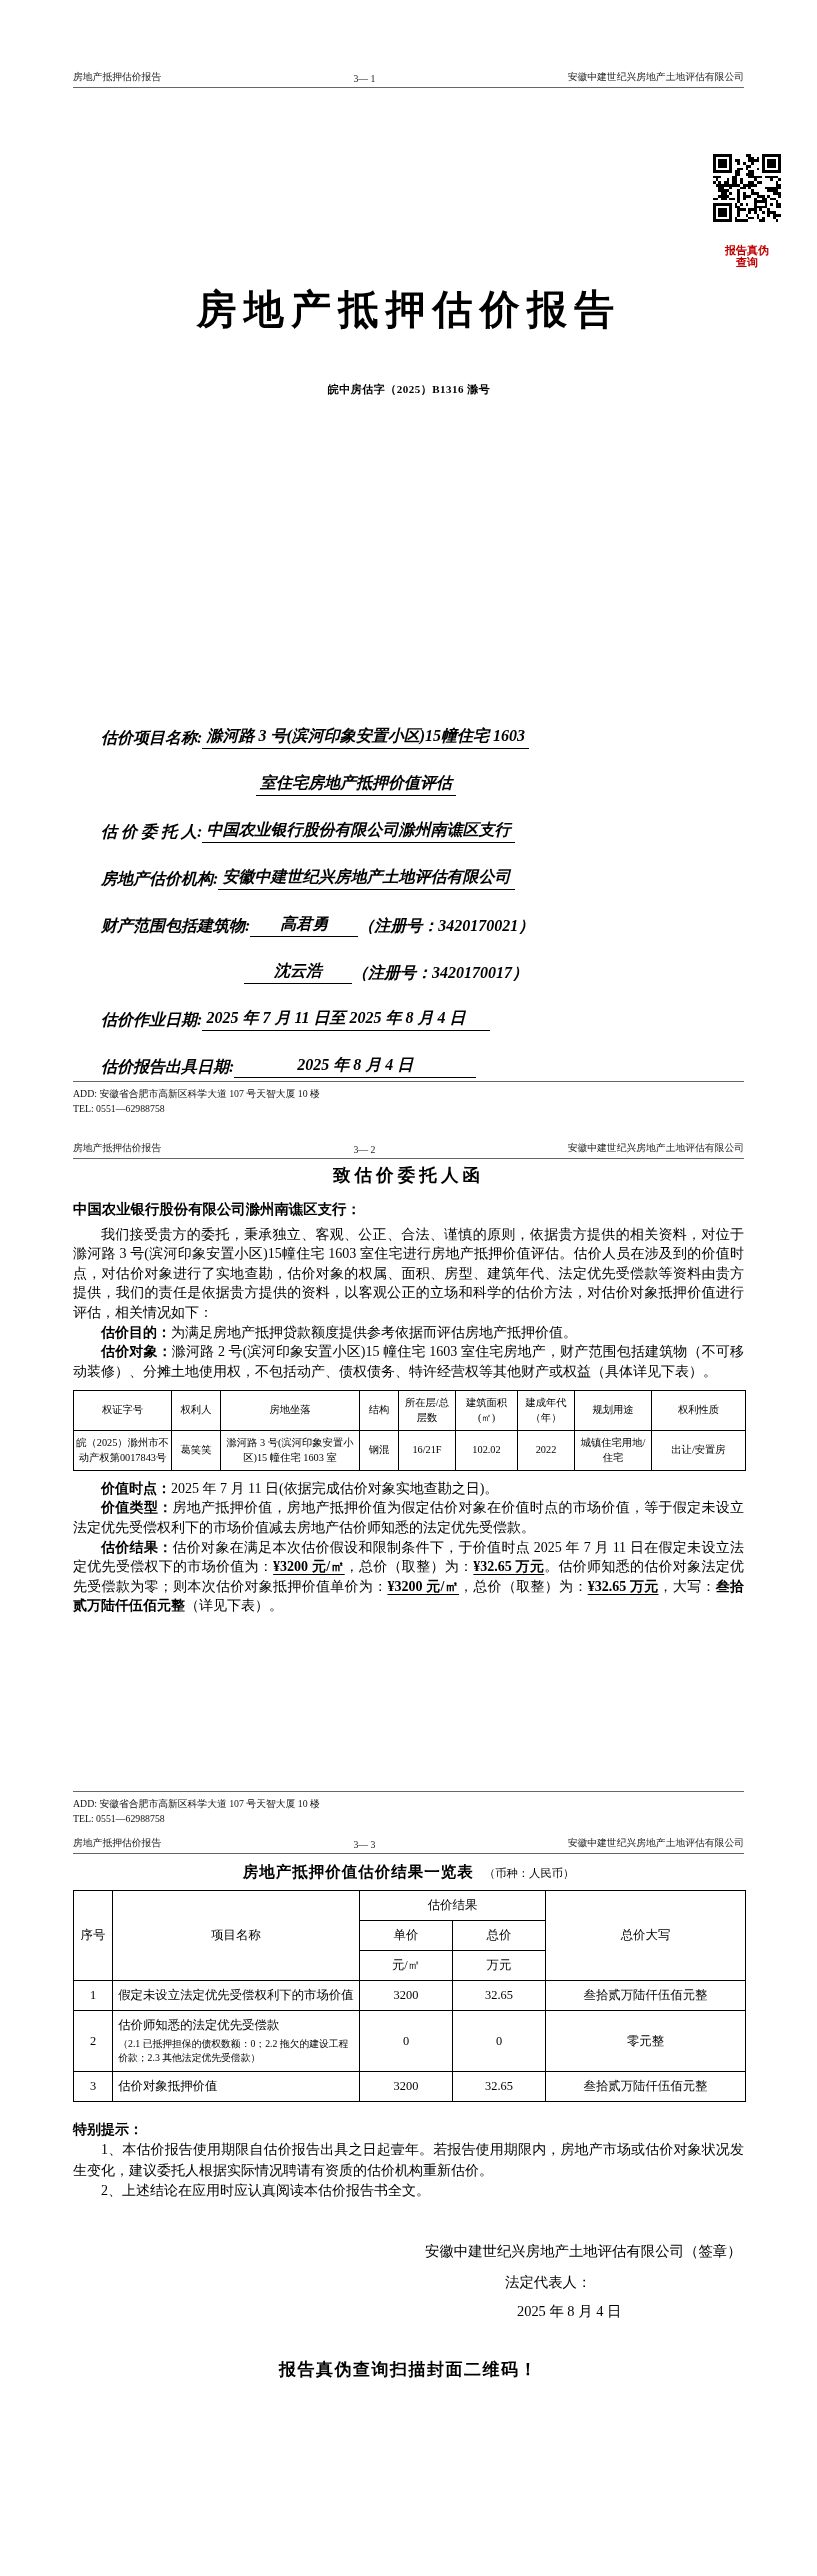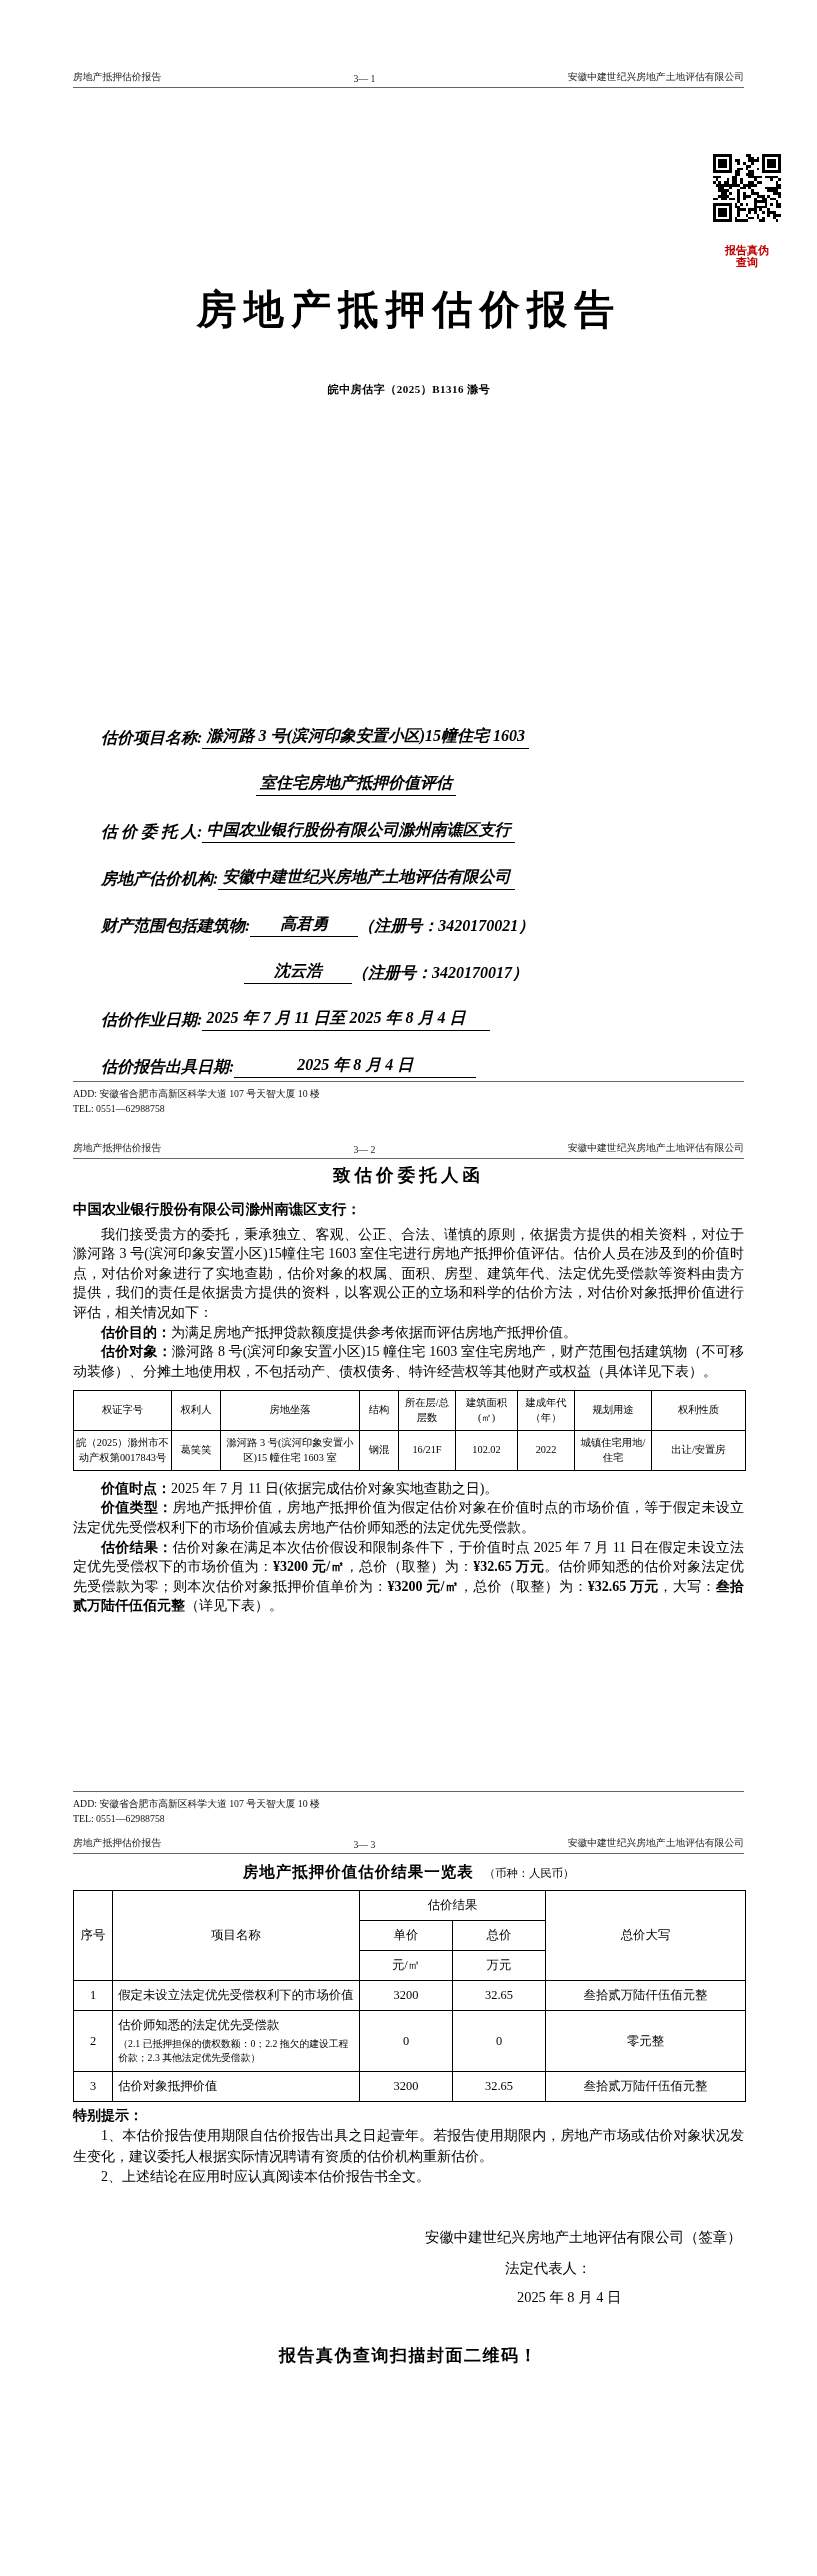--- a/index.html
+++ b/index.html
@@ -40,38 +40,38 @@
   .indent-project { margin-left:155px; }
   .indent-appraiser { margin-left:143px;margin-top:16px; }
   
   .page-flow { position:absolute; left:73px; width:671px; }
   #page2-content { top:1163px; }
   #page3-content { top:1862px; }
   .letter-title { text-align:center; font-size:17.5px; font-weight:bold; letter-spacing:4.1px; margin-bottom:13.4px; }
   .addressee { font-size:14.4px; font-weight:bold; margin-bottom:5.2px; }
   .para { font-size:14px; line-height:19.6px; text-align:justify; text-indent:28px; }
   .plabel { font-weight:bold; }
-  .amt { font-weight:bold; text-underline-offset:2.6px; }
+  .amt { font-weight:bold; text-decoration:underline; text-underline-offset:2.6px; }
   .amt-b { font-weight:bold; }
   .p2table { width:100%; border-collapse:collapse; table-layout:fixed; margin:8.2px 0; }
   .p2table th, .p2table td {
     border:1px solid #000; font-size:10.3px; font-weight:normal;
     text-align:center; vertical-align:middle; padding:4.1px 2.1px; line-height:1.5; word-break:break-all;
   }
   .t3-titlebar { text-align:center; margin-bottom:7.2px; }
   .t3-title { font-size:15.5px; font-weight:bold; letter-spacing:1px; }
   .t3-currency { font-size:11.3px; margin-left:8.2px; }
   .p3table { width:100%; border-collapse:collapse; table-layout:fixed; }
   .p3table th, .p3table td {
     border:1px solid #000; font-size:12.4px; font-weight:normal;
     padding:5.2px 5.2px; text-align:center; vertical-align:middle; line-height:1.5; word-break:break-all;
   }
   .p3table .item-cell { text-align:left; }
   .item-sub { display:block; font-size:9.8px; line-height:1.45; margin-top:2.1px; }
-  .notes { margin-top:4px; font-size:14px; line-height:20.6px; }
+  .notes { margin-top:18px; font-size:14px; line-height:20.6px; }
   .notes-title { font-weight:bold; }
   .note-p { text-align:justify; text-indent:28px; }
   .sig-block { margin-top:40px; margin-left:auto; width:319px; font-size:14.4px; }
   .sig-company { white-space:nowrap; }
   .sig-rep { margin-top:12.4px; margin-left:80px; }
   .sig-date { margin-top:9.3px; margin-left:92px; }
   .qr-notice { margin-top:37px; text-align:center; font-size:17px; font-weight:bold; letter-spacing:1.5px; }
 </style>
 </head>
 <body>
@@ -152,21 +152,21 @@
   </div>
 
   <div class="page-flow" id="page2-content">
     <div class="letter-title">致估价委托人函</div>
     <div class="addressee">中国农业银行股份有限公司滁州南谯区支行：</div>
 
     <p class="para">我们接受贵方的委托，秉承独立、客观、公正、合法、谨慎的原则，依据贵方提供的相关资料，对位于滁河路 3 号(滨河印象安置小区)15幢住宅 1603 室住宅进行房地产抵押价值评估。估价人员在涉及到的价值时点，对估价对象进行了实地查勘，估价对象的权属、面积、房型、建筑年代、法定优先受偿款等资料由贵方提供，我们的责任是依据贵方提供的资料，以客观公正的立场和科学的估价方法，对估价对象抵押价值进行评估，相关情况如下：</p>
 
     <p class="para"><b class="plabel">估价目的：</b><span>为满足房地产抵押贷款额度提供参考依据而评估房地产抵押价值。</span></p>
 
-    <p class="para"><b class="plabel">估价对象：</b><span>滁河路 8 号(滨河印象安置小区)15 幢住宅 1603 室住宅房地产，财产范围包括建筑物（不可移动装修）、分摊土地使用权，不包括动产、债权债务、特许经营权等其他财产或权益（具体详见下表）。</span></p>
+    <p class="para"><b class="plabel">估价对象：</b><span>滁河路 2 号(滨河印象安置小区)15 幢住宅 1603 室住宅房地产，财产范围包括建筑物（不可移动装修）、分摊土地使用权，不包括动产、债权债务、特许经营权等其他财产或权益（具体详见下表）。</span></p>
 
     <table class="p2table">
       <colgroup>
         <col style="width:98px">
           <col style="width:49px">
           <col style="width:139px">
         <col style="width:39px">
           <col style="width:57px">
           <col style="width:62px">
         <col style="width:57px">

